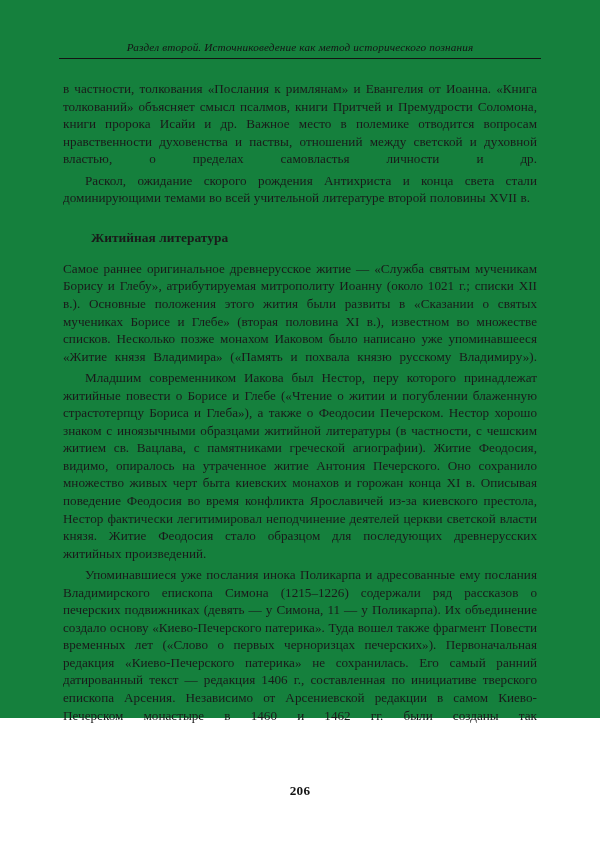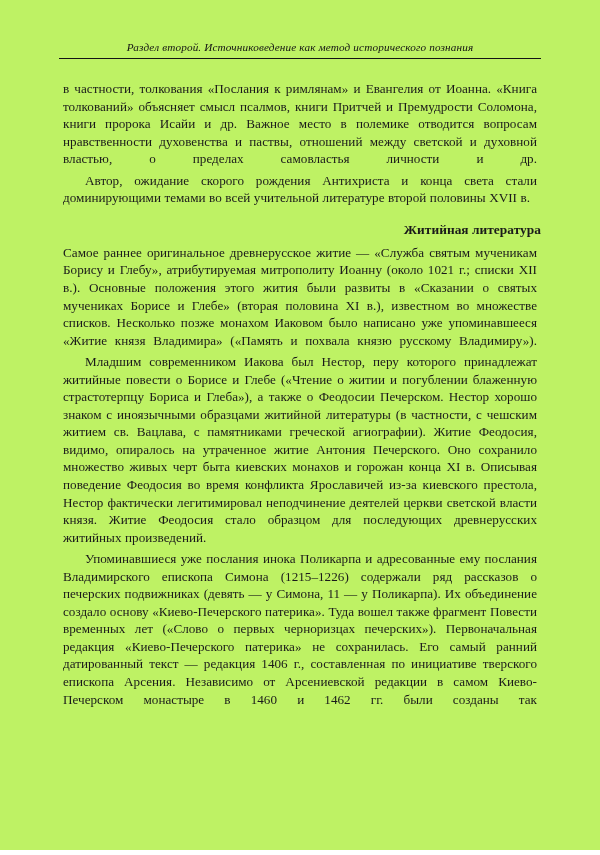--- a/index.html
+++ b/index.html
@@ -12,23 +12,23 @@
     height: 855px;
     overflow: hidden;
     font-family: "Liberation Serif", "DejaVu Serif", serif;
     color: #1a1a1a;
     -webkit-font-smoothing: antialiased;
   }
 
   .page {
     position: relative;
     width: 600px;
-    height: 850px;
+    height: 718px;
     box-sizing: border-box;
-    background: #bef264;
+    background: #15803d;
   }
 
   
   .running-header {
     position: absolute;
     top: 40px;
     left: 59px;
     width: 482px;
   }
   .running-header-text {
@@ -68,28 +68,28 @@
   }
   p.para.no-indent {
     text-indent: 0;
   }
   
   p.para.force-justify {
     text-align-last: justify;
   }
 
   h2.subhead {
-    margin: 0;
+    margin: 12px;
     padding-top: 10.5px;
     padding-bottom: 1px;
     font-size: 13.4px;
     line-height: 17.55px;
     font-weight: bold;
     text-indent: 20px;
-    text-align: right;
+    text-align: left;
     letter-spacing: 0.02px;
   }
 
   
   .folio {
     position: absolute;
     left: 0;
     top: 783px;
     width: 600px;
     text-align: center;
@@ -106,27 +106,28 @@
 
   <div class="running-header">
     <div class="running-header-text">Раздел второй. Источниковедение как метод исторического познания</div>
     <div class="header-rule"></div>
   </div>
 
   <div class="content">
 
     <p class="para no-indent force-justify">в частности, толкования «Послания к римлянам» и Евангелия от Иоанна. «Книга толкований» объясняет смысл псалмов, книги Притчей и Премудрости Соломона, книги пророка Исайи и др. Важное место в полемике отводится вопросам нравственности духовенства и паствы, отношений между светской и духовной властью, о пределах самовластья личности и др.</p>
 
-    <p class="para">Автор, ожидание скорого рождения Антихриста и конца света стали доминирующими темами во всей учительной литературе второй половины XVII в.</p>
+    <p class="para">Раскол, ожидание скорого рождения Антихриста и конца света стали доминирующими темами во всей учительной литературе второй половины XVII в.</p>
 
     <h2 class="subhead">Житийная литература</h2>
 
     <p class="para no-indent force-justify">Самое раннее оригинальное древнерусское житие — «Служба святым мученикам Борису и Глебу», атрибутируемая митрополиту Иоанну (около 1021 г.; списки XII в.). Основные положения этого жития были развиты в «Сказании о святых мучениках Борисе и Глебе» (вторая половина XI в.), известном во множестве списков. Несколько позже монахом Иаковом было написано уже упоминавшееся «Житие князя Владимира» («Память и похвала князю русскому Владимиру»).</p>
 
     <p class="para">Младшим современником Иакова был Нестор, перу которого принадлежат житийные повести о Борисе и Глебе («Чтение о житии и погублении блаженную страстотерпцу Бориса и Глеба»), а также о Феодосии Печерском. Нестор хорошо знаком с иноязычными образцами житийной литературы (в частности, с чешским житием св. Вацлава, с памятниками греческой агиографии). Житие Феодосия, видимо, опиралось на утраченное житие Антония Печерского. Оно сохранило множество живых черт быта киевских монахов и горожан конца XI в. Описывая поведение Феодосия во время конфликта Ярославичей из-за киевского престола, Нестор фактически легитимировал неподчинение деятелей церкви светской власти князя. Житие Феодосия стало образцом для последующих древнерусских житийных произведений.</p>
 
 
     <p class="para force-justify">Упоминавшиеся уже послания инока Поликарпа и адресованные ему послания Владимирского епископа Симона (1215–1226) содержали ряд рассказов о печерских подвижниках (девять — у Симона, 11 — у Поликарпа). Их объединение создало основу «Киево-Печерского патерика». Туда вошел также фрагмент Повести временных лет («Слово о первых черноризцах печерских»). Первоначальная редакция «Киево-Печерского патерика» не сохранилась. Его самый ранний датированный текст — редакция 1406 г., составленная по инициативе тверского епископа Арсения. Независимо от Арсениевской редакции в самом Киево-Печерском монастыре в 1460 и 1462 гг. были созданы так</p>
 
   </div>
 
+  <div class="folio">206</div>
 
 </div>
 
 </body></html>

